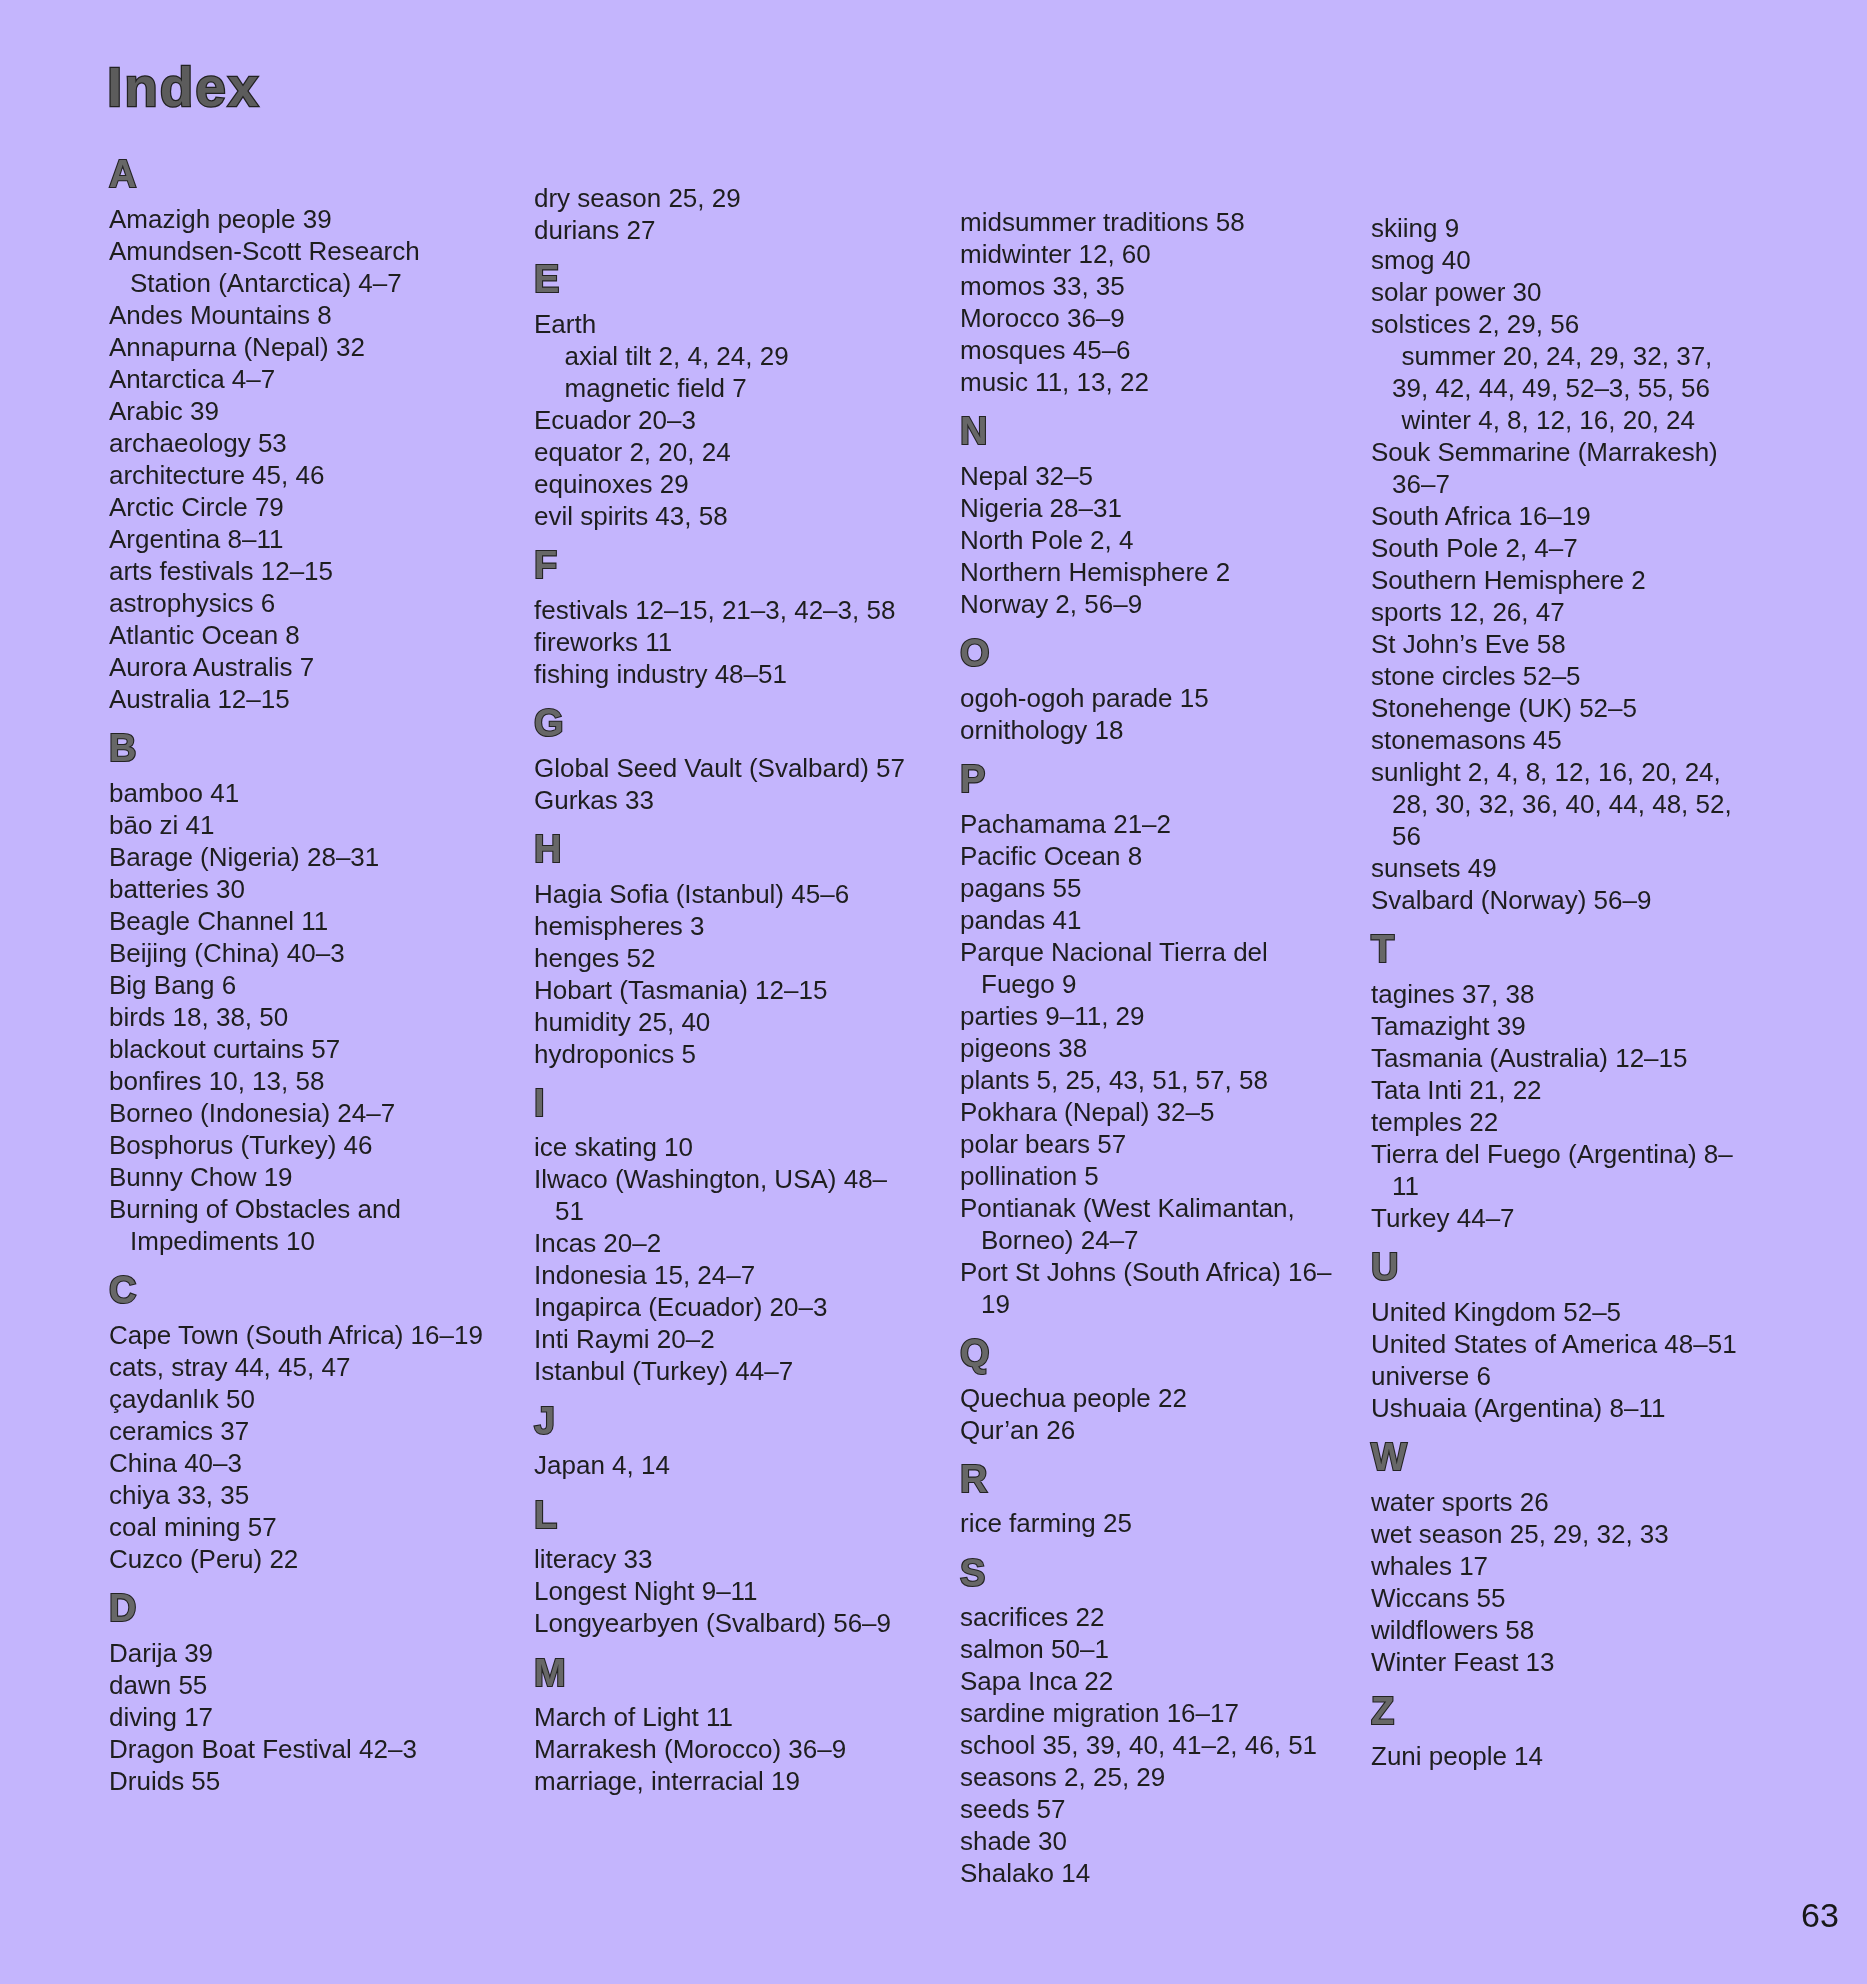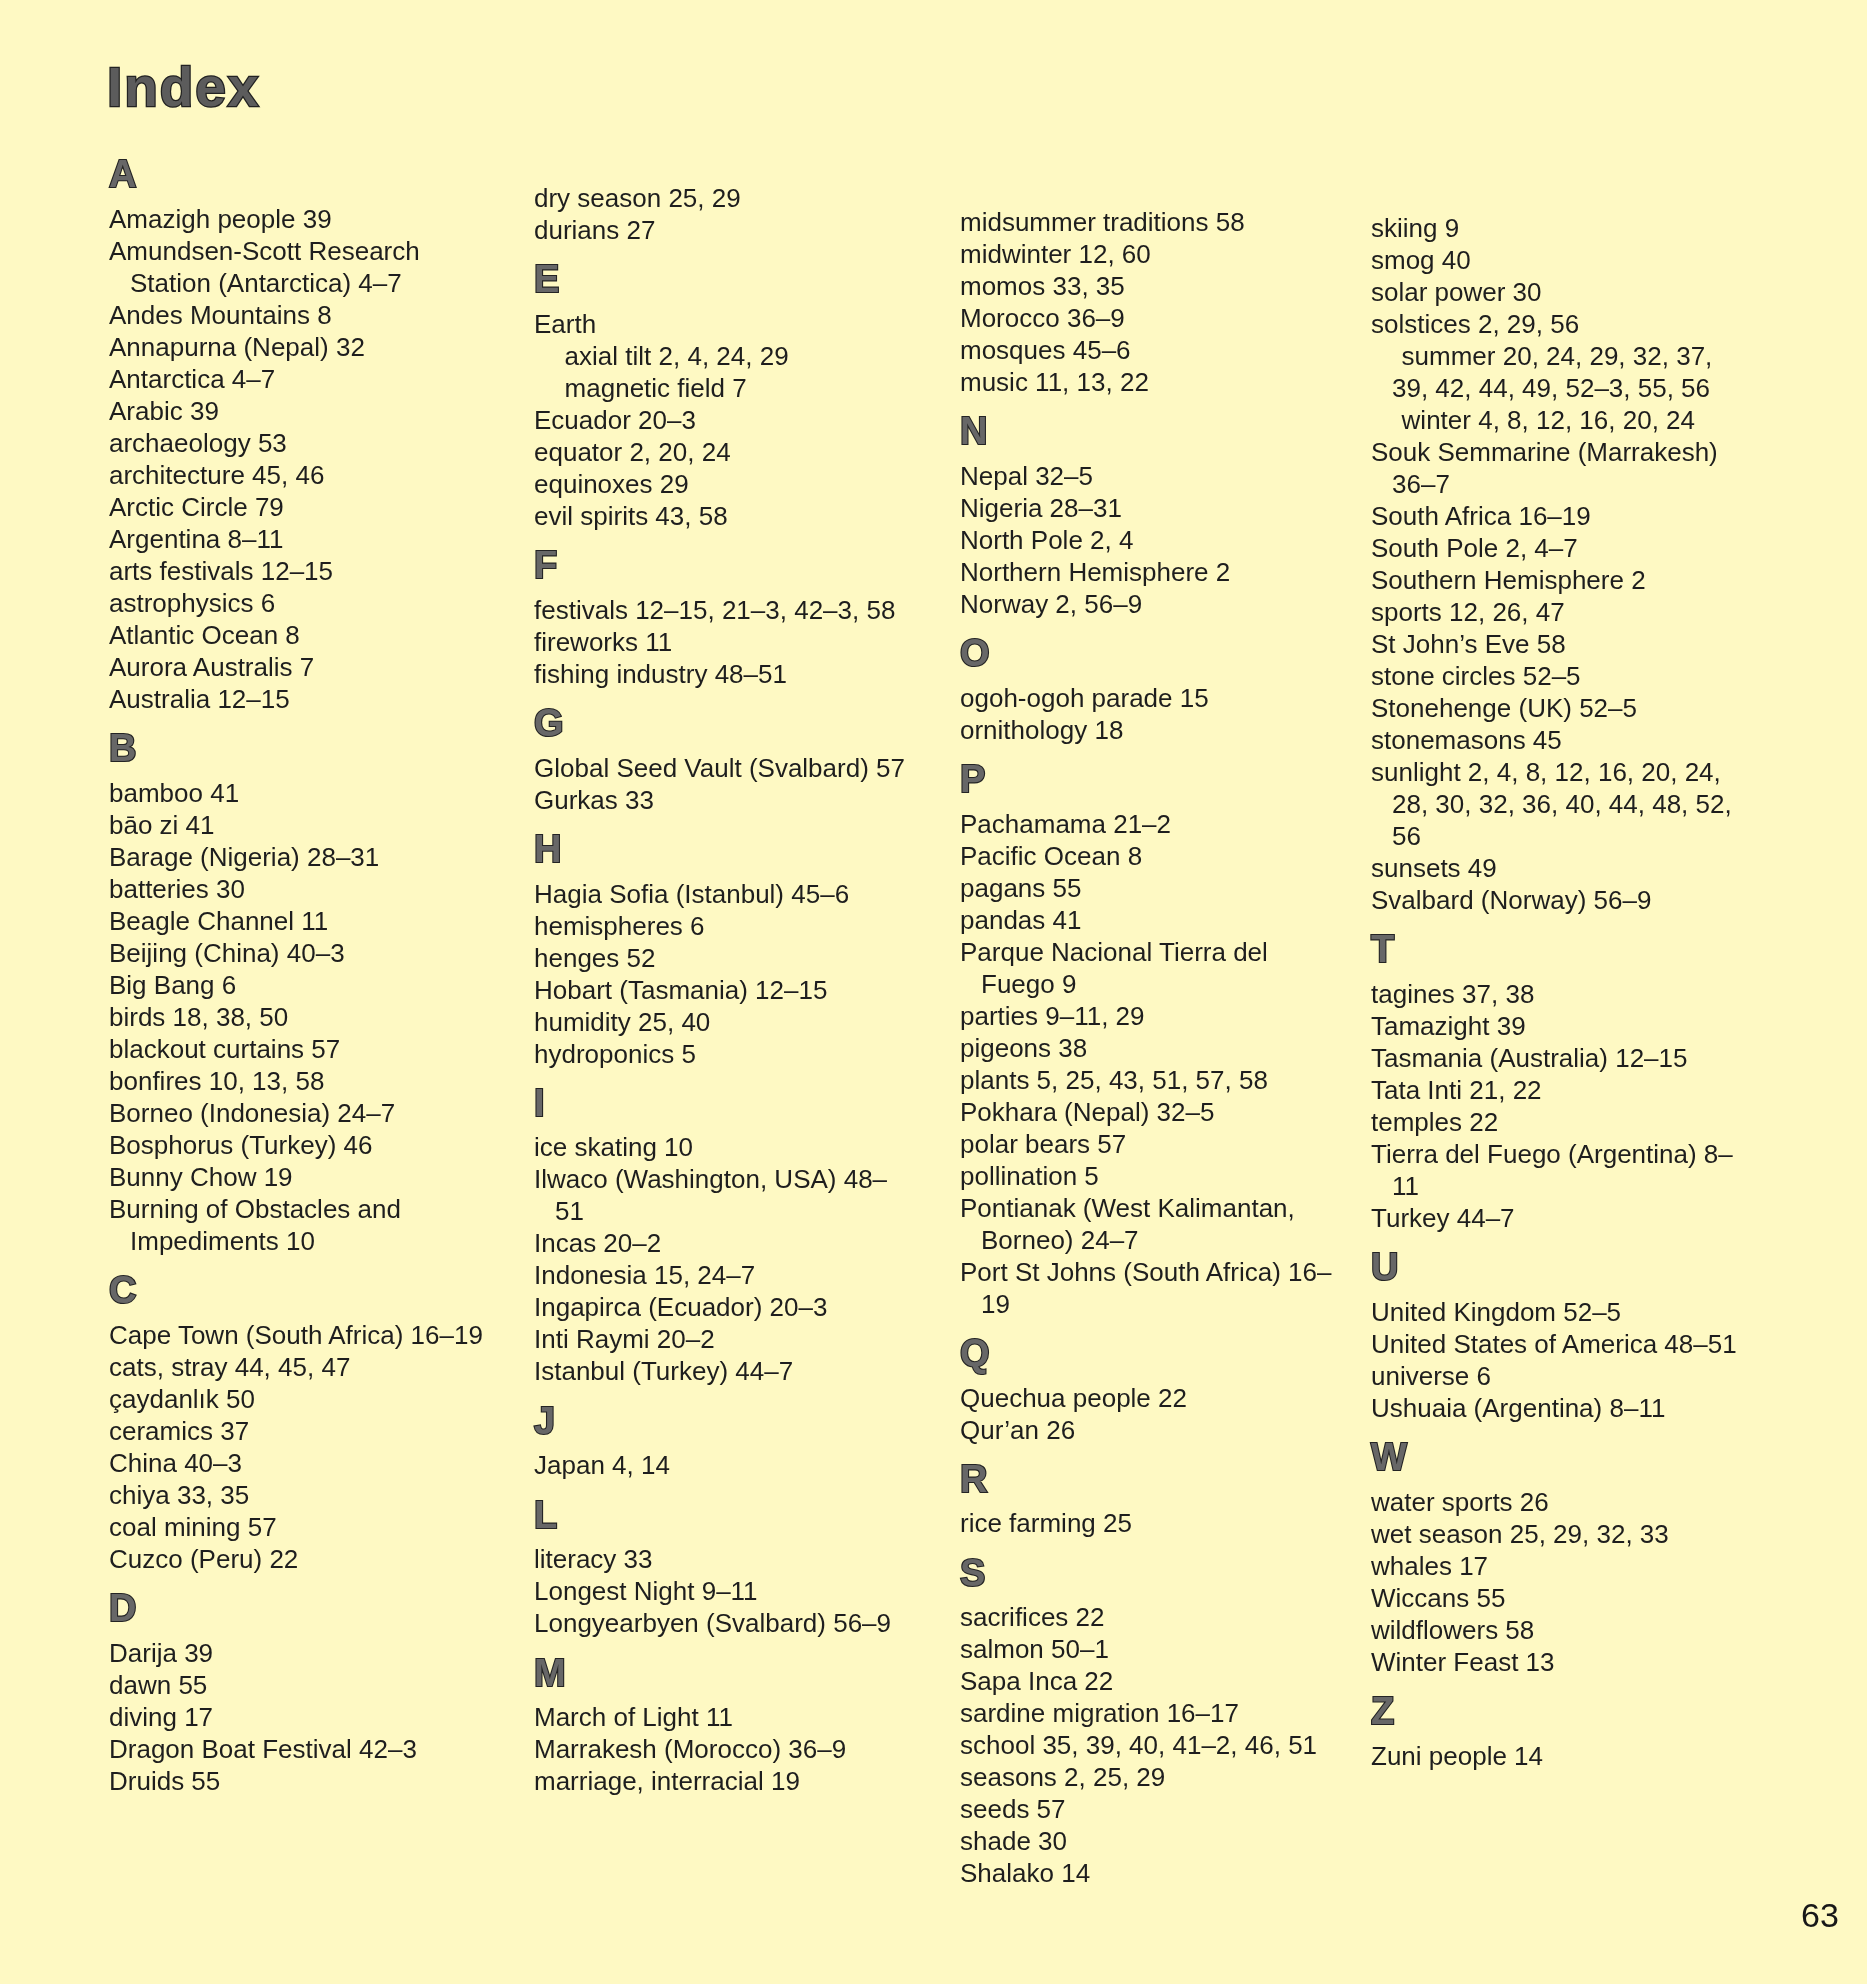--- a/index.html
+++ b/index.html
@@ -1,19 +1,19 @@
 <!DOCTYPE html>
 <html><head>
 <meta charset="utf-8">
 <style>
   html,body{margin:0;padding:0;background:#d8d8d6;}
   #page{
     position:relative;
     width:1868px;height:1984px;
-    background:#fef9c3;
+    background:#c4b5fd;
     font-family:"Liberation Sans", sans-serif;
     color:#1e1e1e;
     overflow:hidden;
   }
   #page-title{
     position:absolute;left:107px;top:55px;
     margin:0;
     font-size:55px;font-weight:bold;letter-spacing:1.9px;
     color:#5c5c5c;
     -webkit-text-stroke:2.5px #222222;
@@ -116,21 +116,21 @@
         <div class="entry"><span>evil spirits 43, 58</span></div>
         <div class="letter">F</div>
         <div class="entry"><span>festivals 12–15, 21–3, 42–3, 58</span></div>
         <div class="entry"><span>fireworks 11</span></div>
         <div class="entry"><span>fishing industry 48–51</span></div>
         <div class="letter">G</div>
         <div class="entry"><span>Global Seed Vault (Svalbard) 57</span></div>
         <div class="entry"><span>Gurkas 33</span></div>
         <div class="letter">H</div>
         <div class="entry"><span>Hagia Sofia (Istanbul) 45–6</span></div>
-        <div class="entry"><span>hemispheres 6</span></div>
+        <div class="entry"><span>hemispheres 3</span></div>
         <div class="entry"><span>henges 52</span></div>
         <div class="entry"><span>Hobart (Tasmania) 12–15</span></div>
         <div class="entry"><span>humidity 25, 40</span></div>
         <div class="entry"><span>hydroponics 5</span></div>
         <div class="letter">I</div>
         <div class="entry"><span>ice skating 10</span></div>
         <div class="entry"><span>Ilwaco (Washington, USA) 48–51</span></div>
         <div class="entry"><span>Incas 20–2</span></div>
         <div class="entry"><span>Indonesia 15, 24–7</span></div>
         <div class="entry"><span>Ingapirca (Ecuador) 20–3</span></div>

